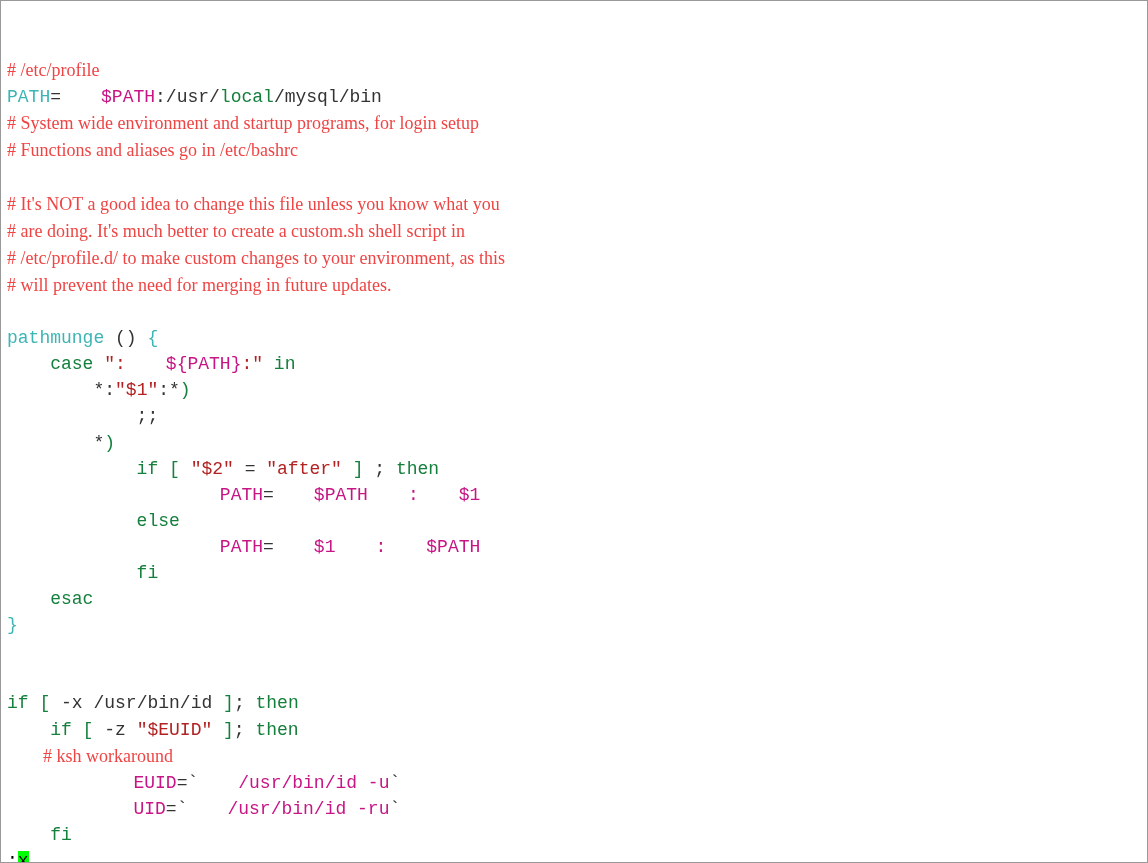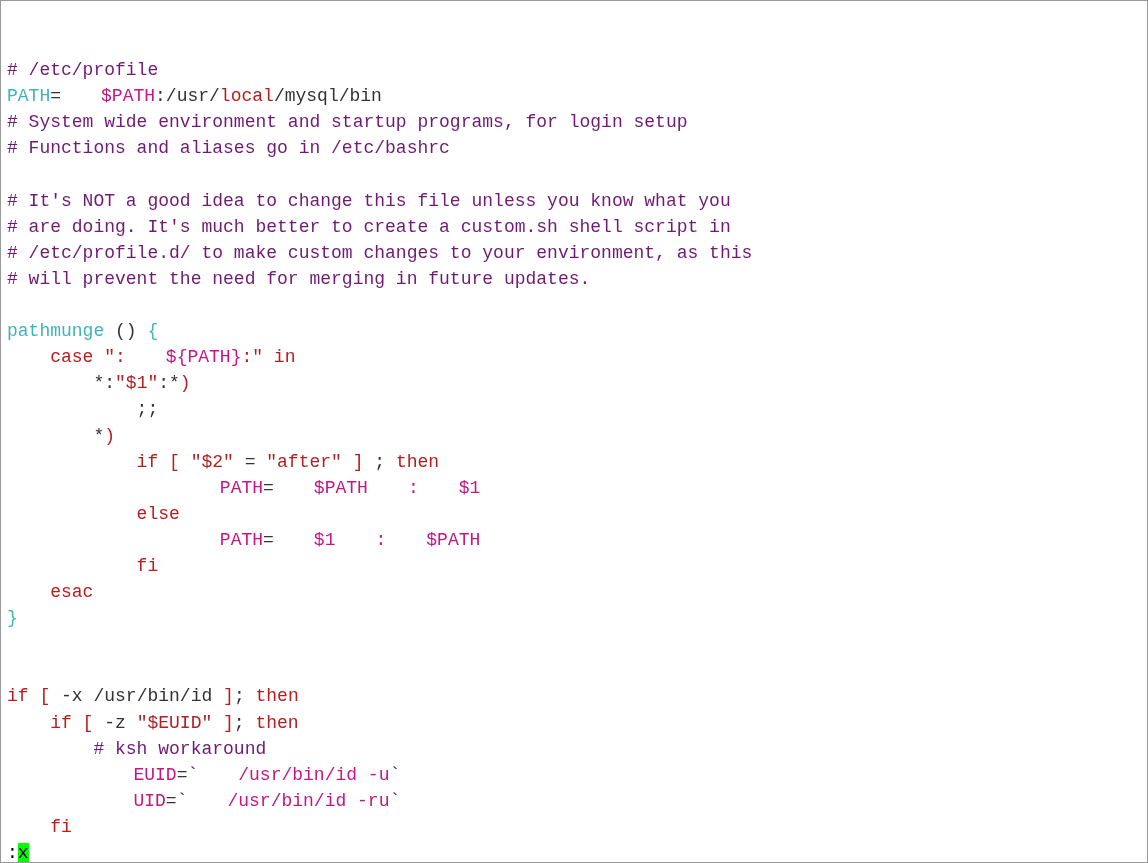--- a/index.html
+++ b/index.html
@@ -8,22 +8,22 @@
       font-size: 18px;
       line-height: 1.45;
       background: #ffffff;
       padding: 4px 6px;
       border: 1px solid #999;
       width: 1148px;
       height: 863px;
       overflow: hidden;
       white-space: pre;
     }
-    .comment { color: #701a75; }
-    .keyword { color: #b91c1c; }
+    .comment { color: #ef4444; font-family: Liberation Serif, serif; }
+    .keyword { color: #15803d; }
     .string  { color: #b22222; }
     .var     { color: #c71585; margin-left: 40px; }
     .func    { color: #3db5b5; }
     .punct   { color: #333; }
     .cmdline .cx { background: #00ff00; color: #000; }
     .cmdline { color: #000; }
   </style>
 </head>
 <body>
 

